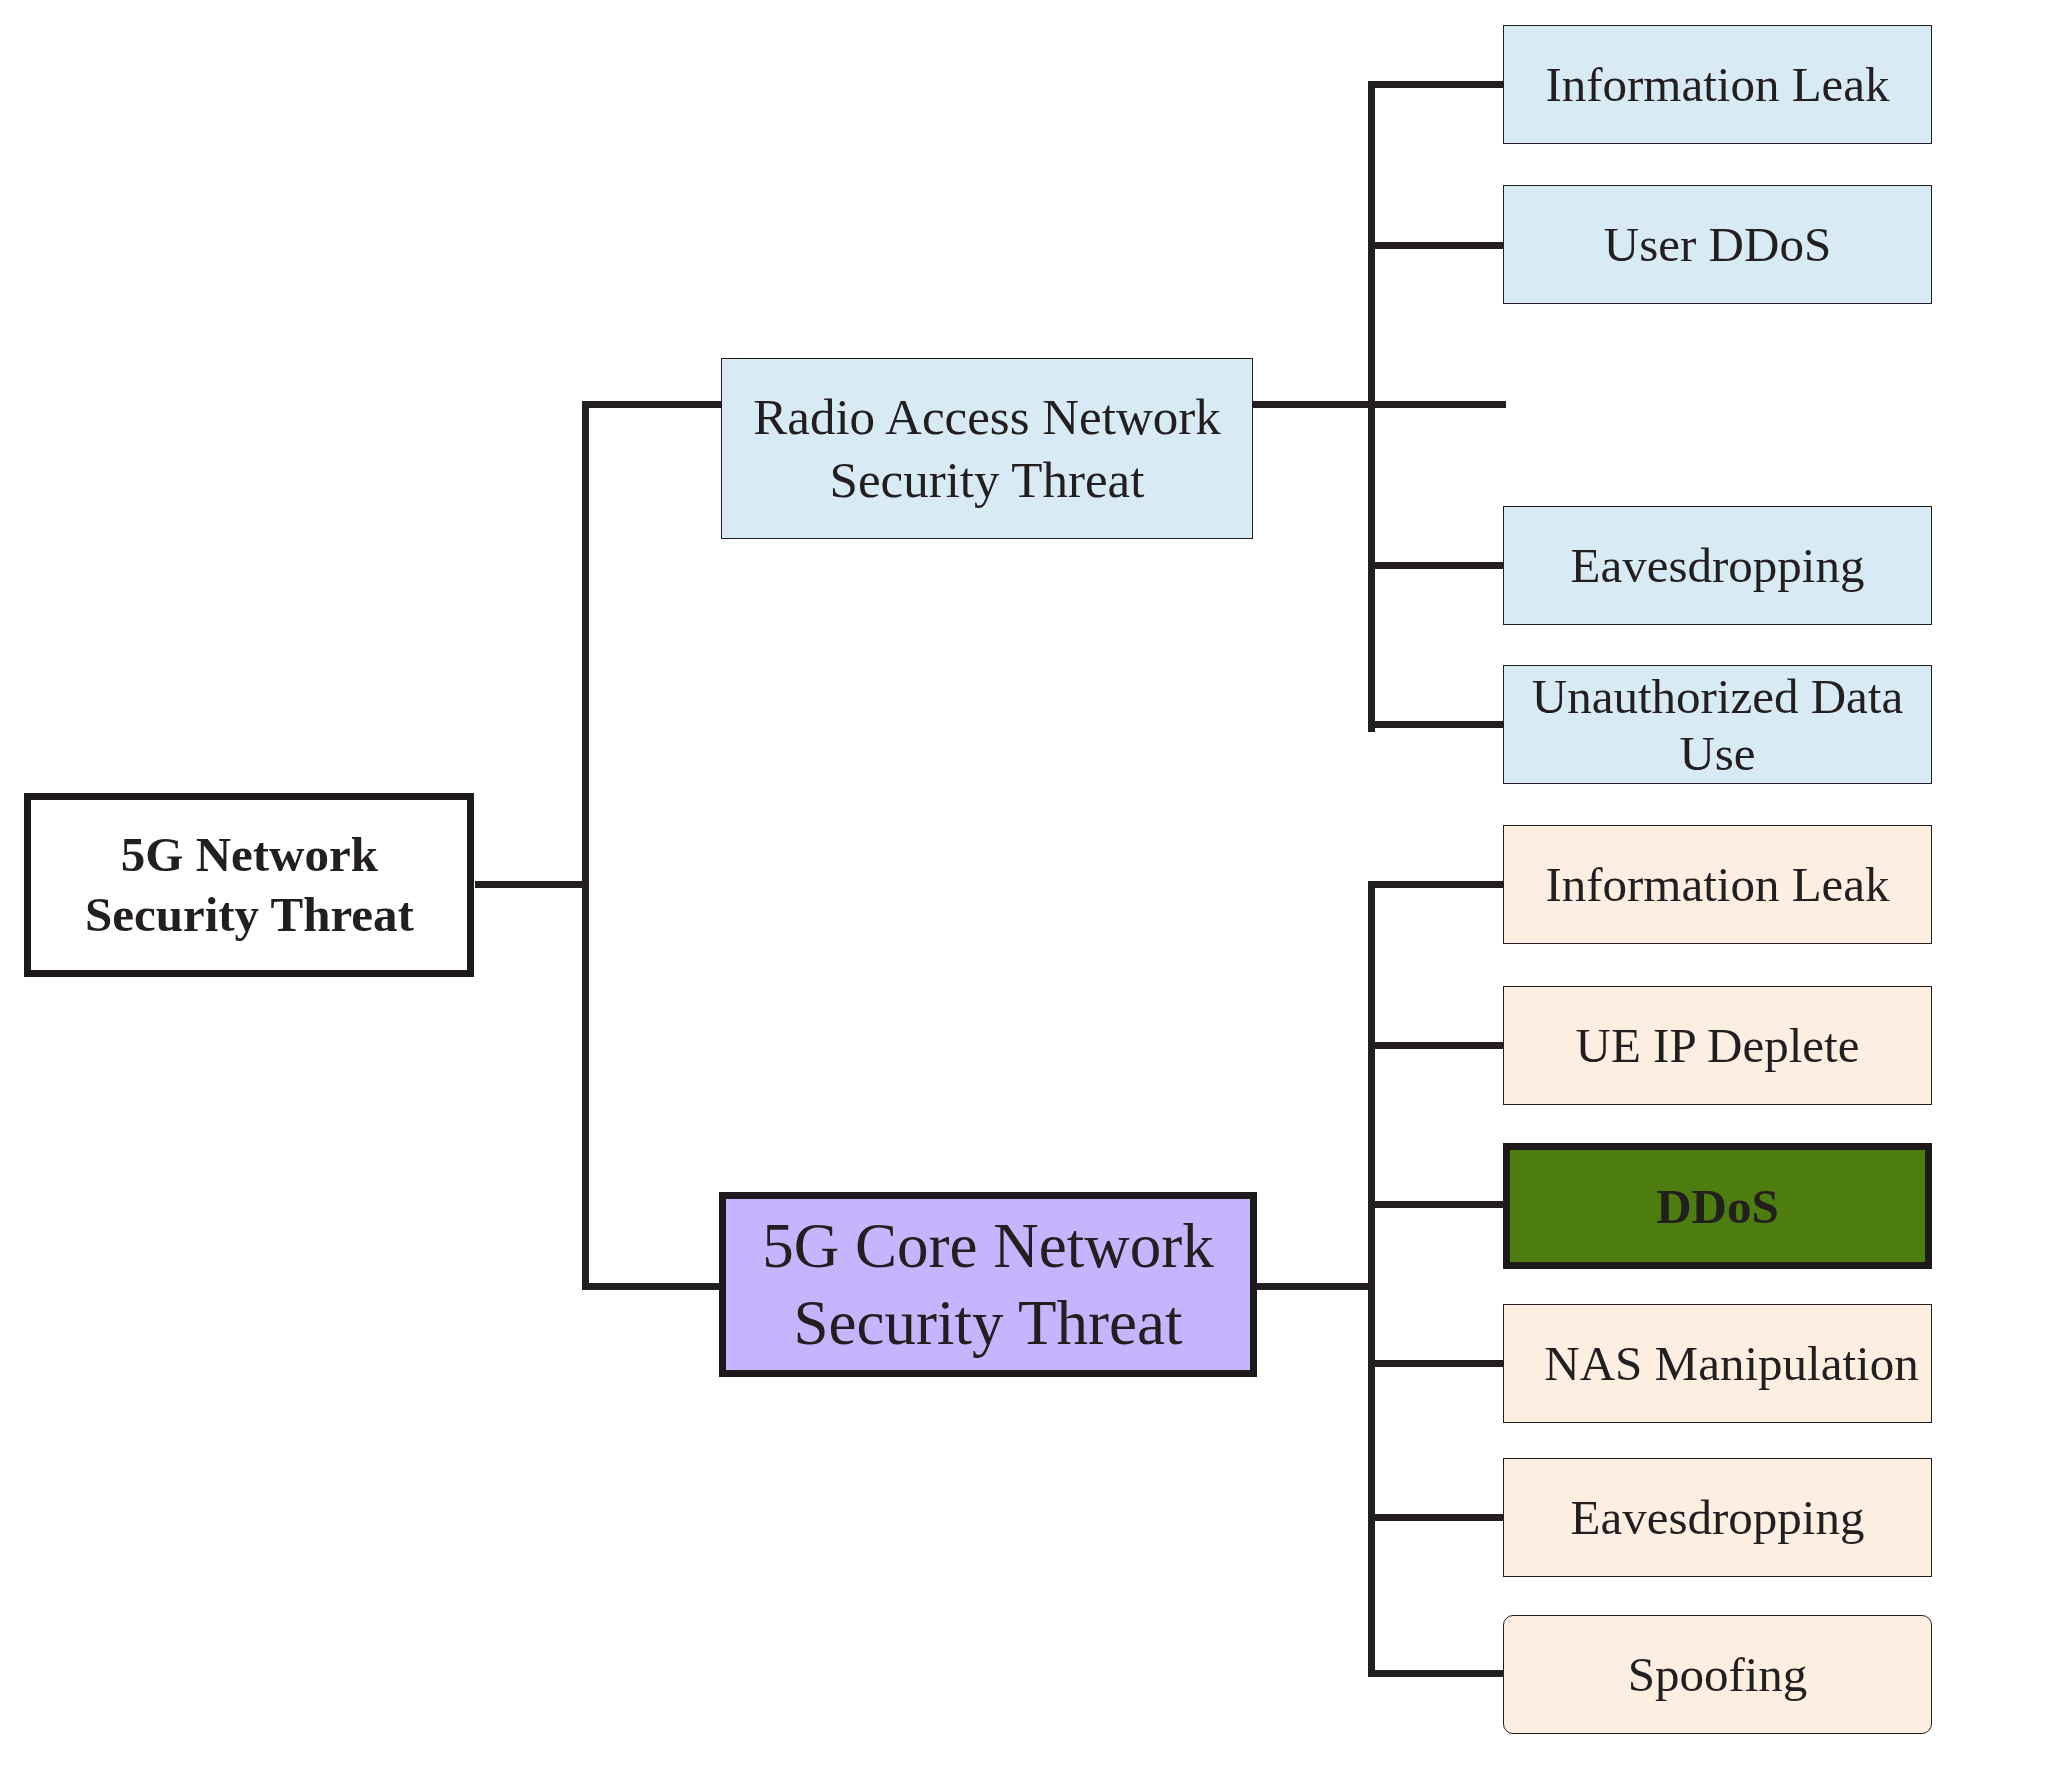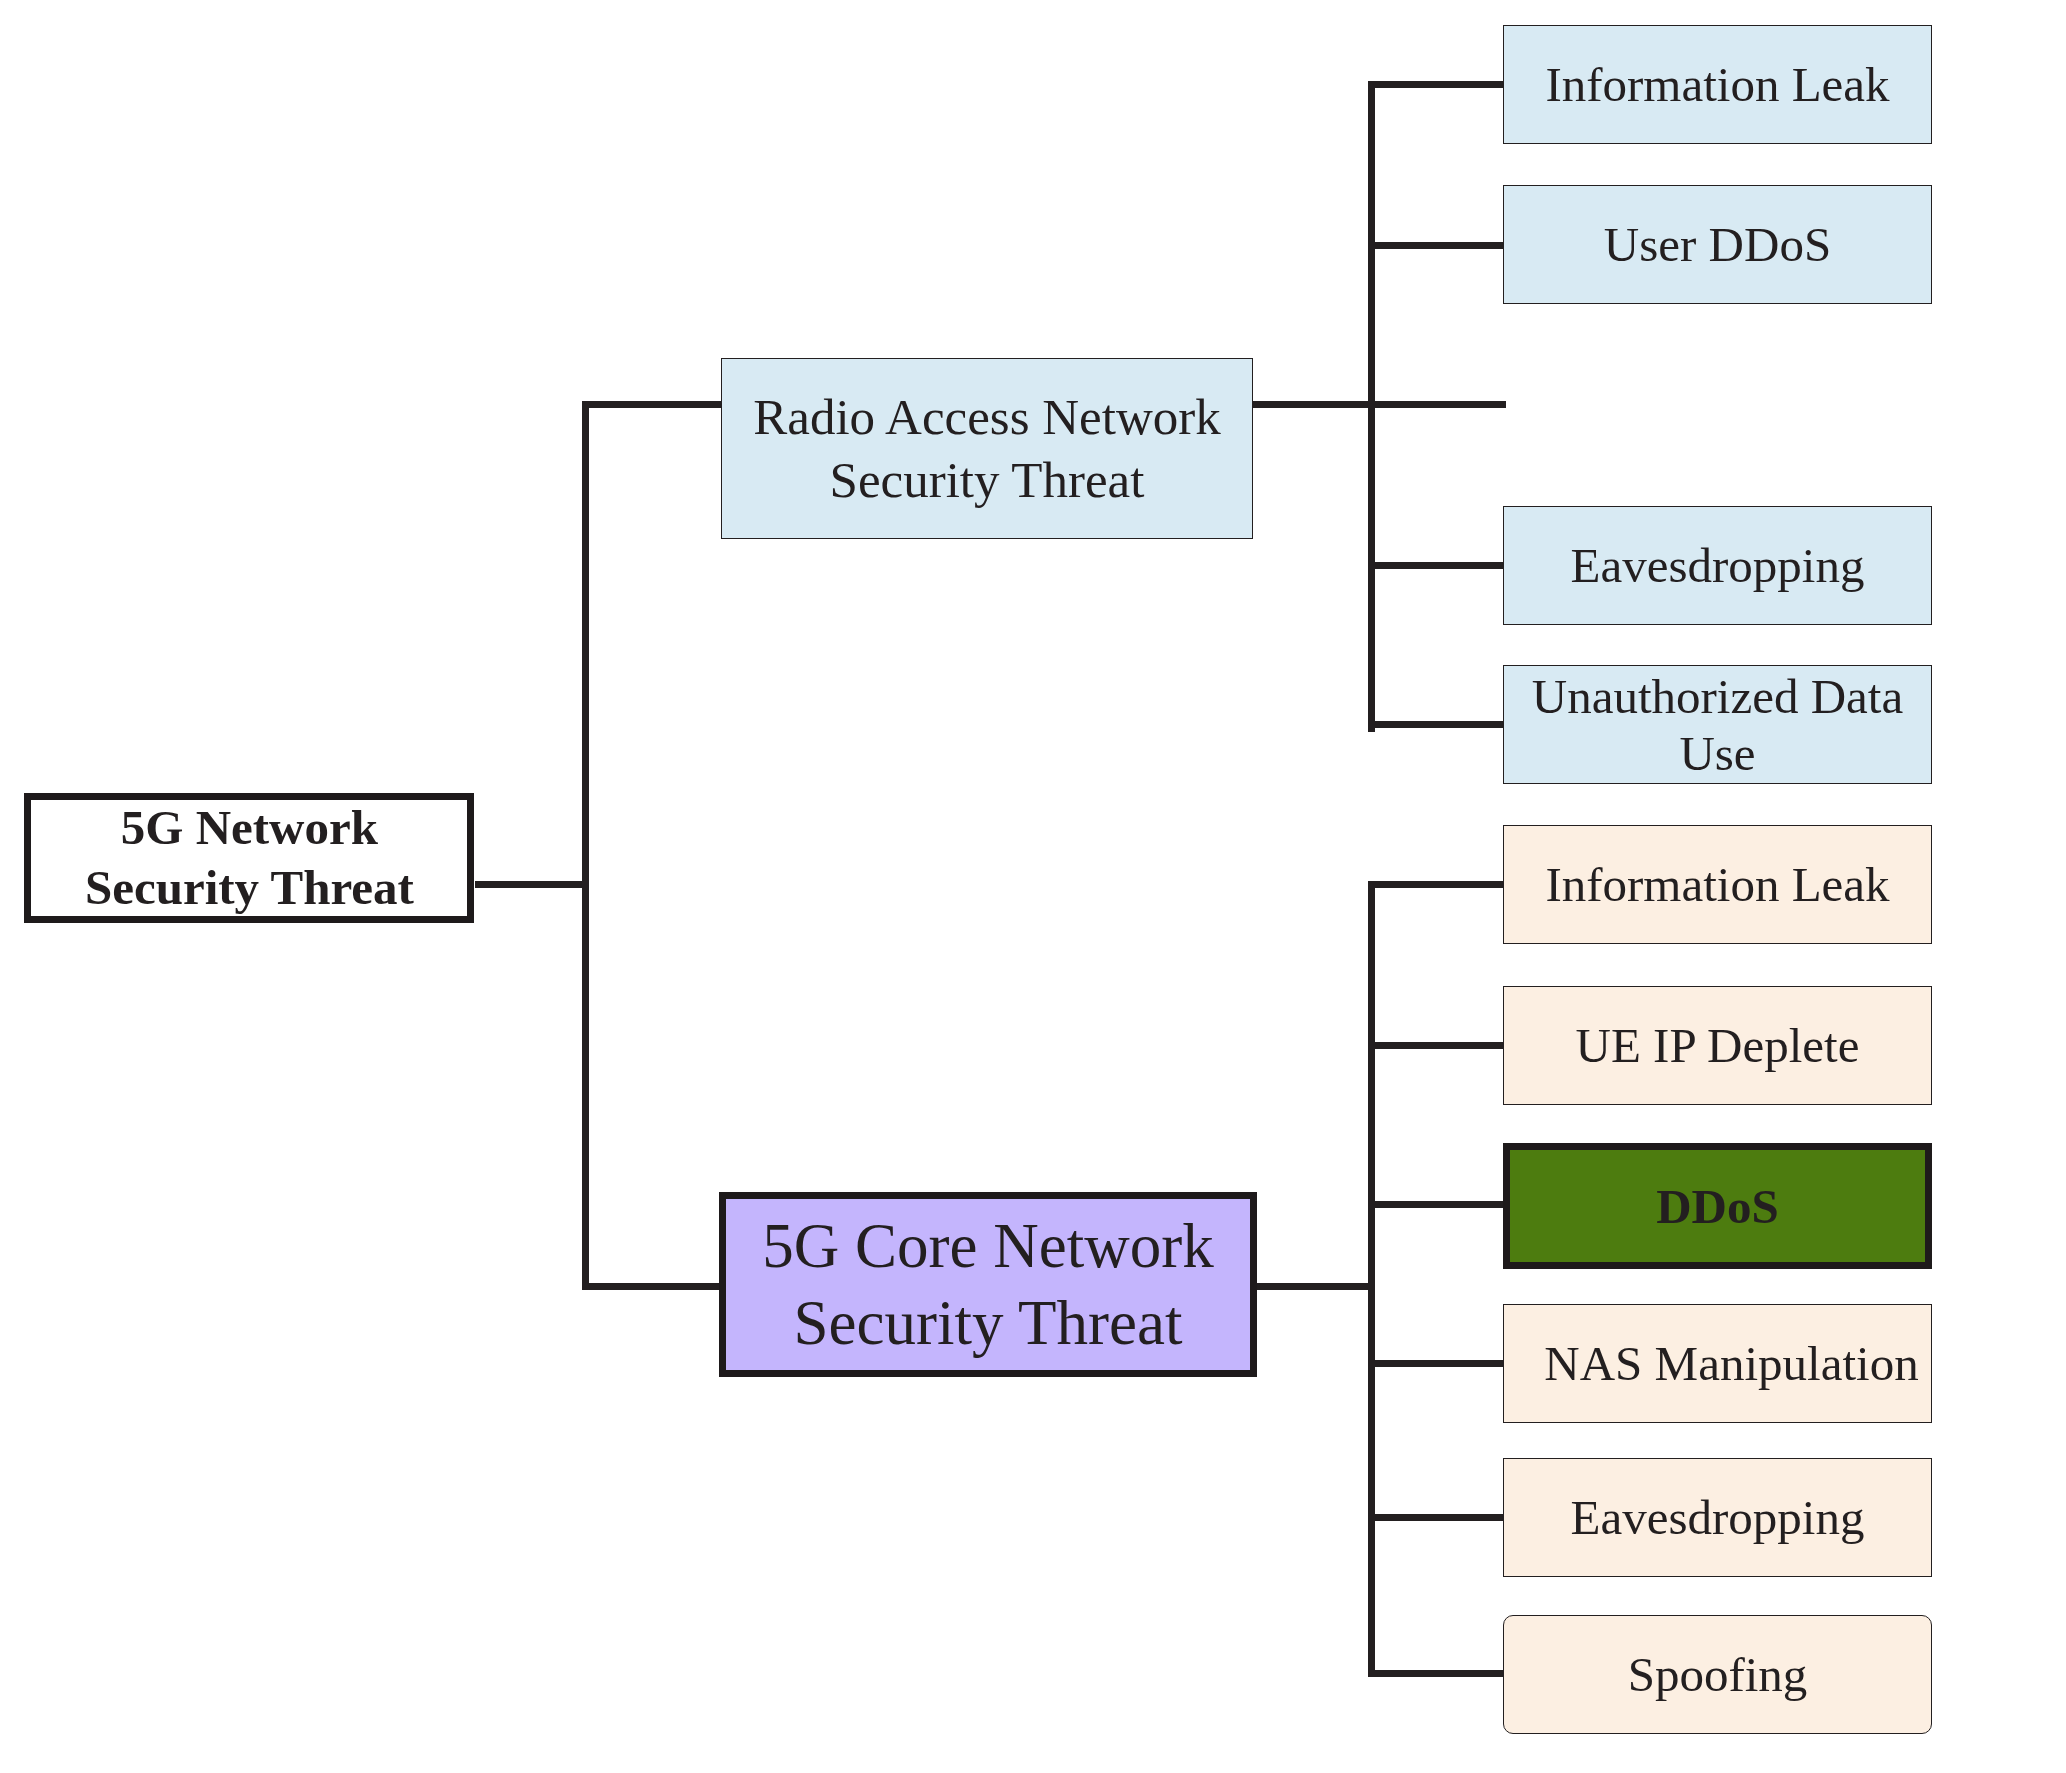--- a/index.html
+++ b/index.html
@@ -26,21 +26,21 @@
     display: flex;
     align-items: center;
     justify-content: center;
     text-align: center;
   }
   .node .label-lines {
     line-height: 1.22;
   }
   
   .root-box {
-    left: 24.4px; top: 793px; width: 450px; height: 130px;
+    left: 24.4px; top: 793px; width: 450px; height: 184px;
     background: #ffffff;
     border: 7.2px solid #1e1a1b;
     font-weight: bold;
     font-size: 49px;
   }
   
   .ran-box {
     left: 721px; top: 314px; width: 532px; height: 181px;
     background: #d8eaf3;
     border: 1.8px solid #231f20;

